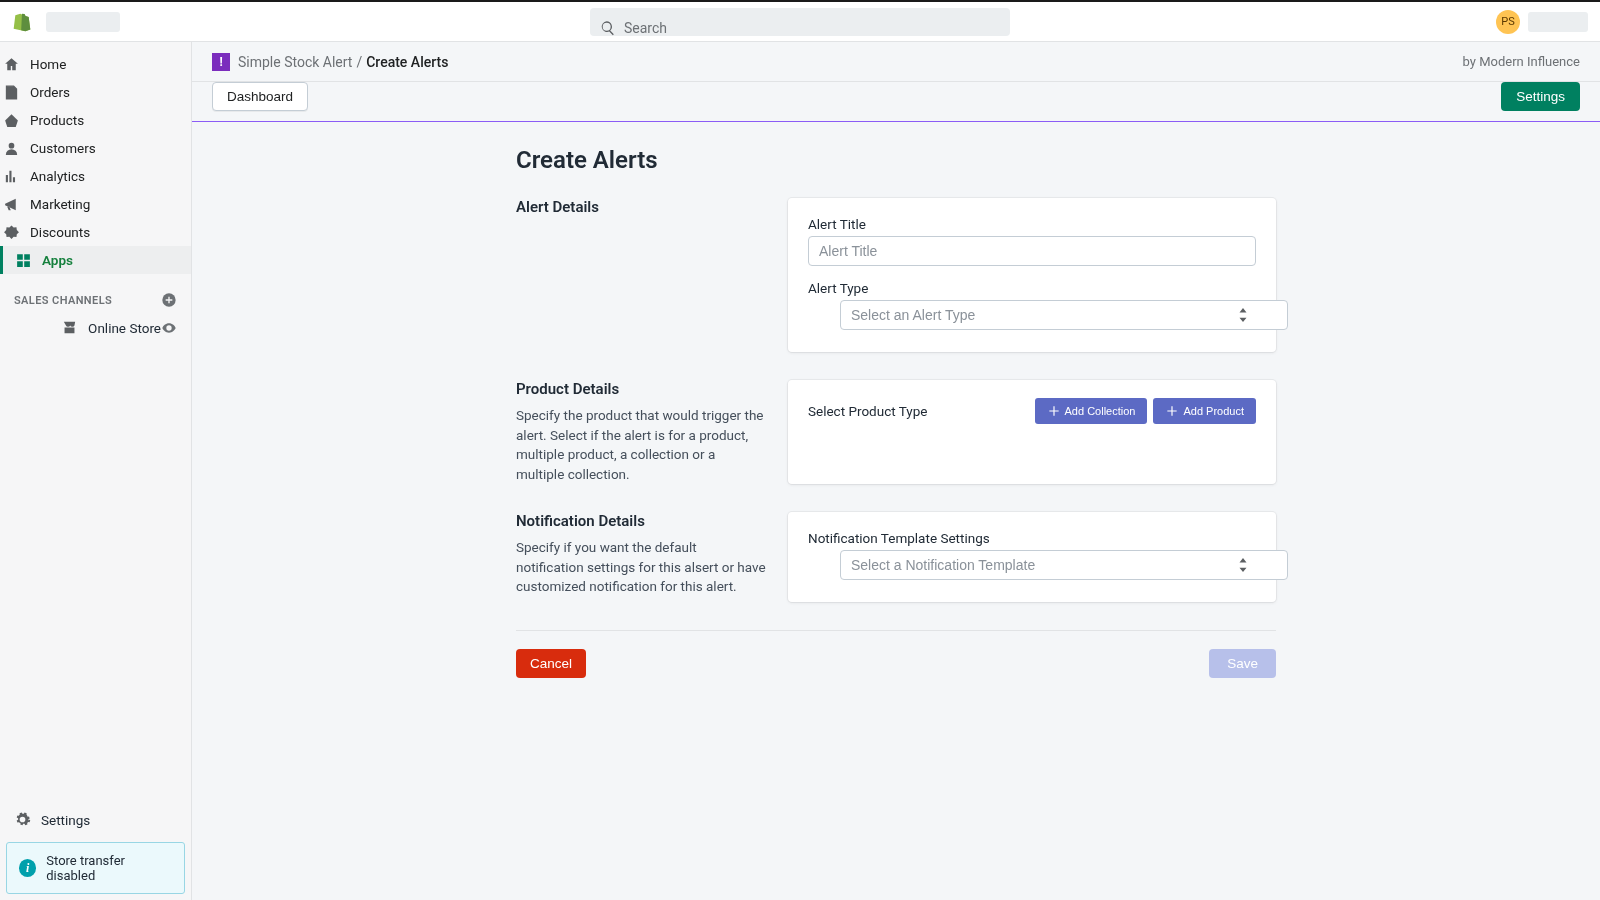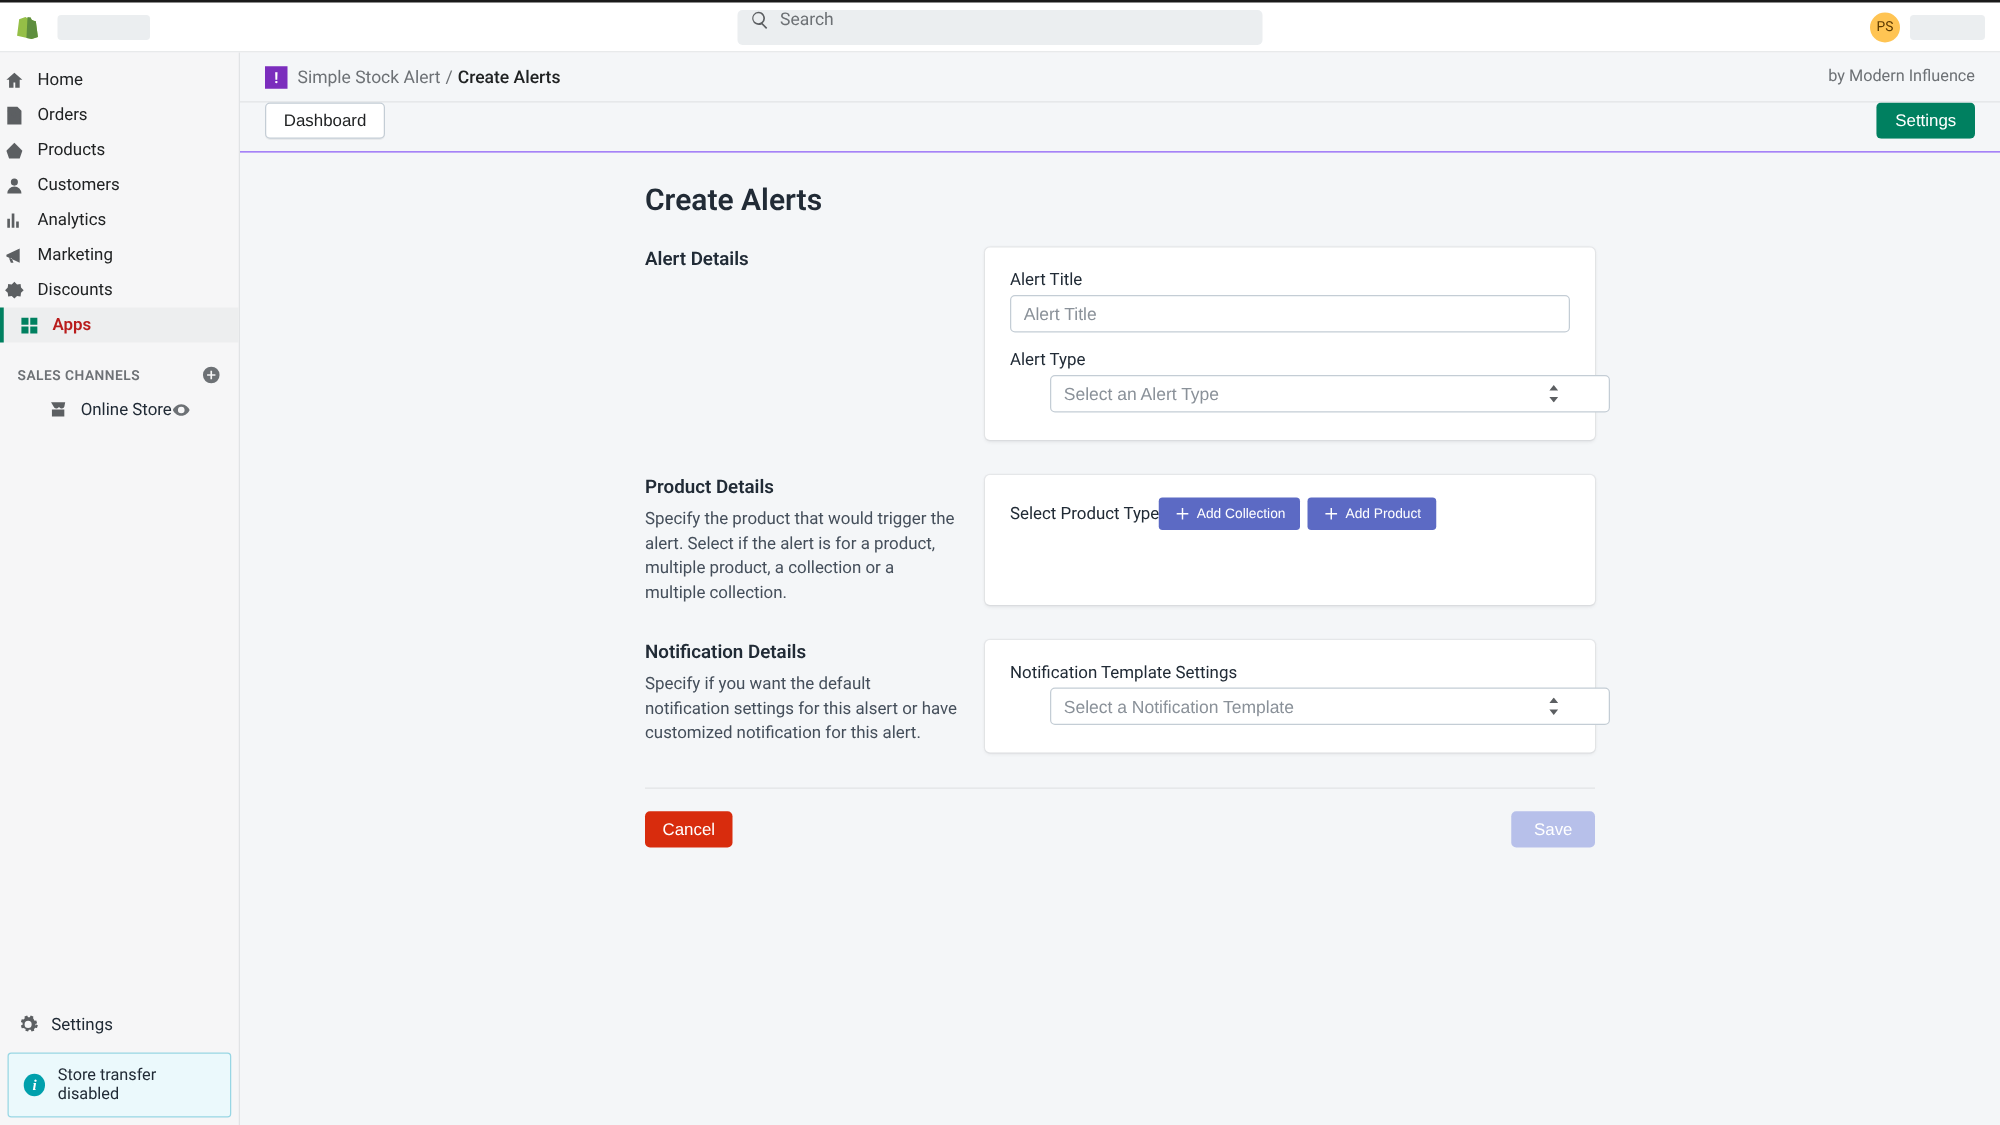--- a/index.html
+++ b/index.html
@@ -4,37 +4,37 @@
 <style>
   * { box-sizing: border-box; margin: 0; padding: 0; }
   body { font-family: -apple-system, BlinkMacSystemFont, "Segoe UI", Roboto, Helvetica, Arial, sans-serif; font-size: 14px; color: #212b36; background: #f4f6f8; width: 1600px; height: 900px; overflow: hidden; }
   svg { display: block; }
 
   
   .topbar { position: absolute; top: 0; left: 0; right: 0; height: 42px; background: #ffffff; border-top: 2px solid #1a1a1a; border-bottom: 1px solid #e1e3e5; display: flex; align-items: center; padding: 0 12px; }
   .logo-wrap { display: flex; align-items: center; gap: 8px; }
   .logo-icon svg { width: 20px; height: 22px; }
   .store-name-ph { width: 74px; height: 20px; background: #ebeef0; border-radius: 3px; margin-left: 6px; }
-  .search-wrap { position: absolute; left: 50%; transform: translateX(-50%); width: 420px; height: 28px; background: #ebeef0; border-radius: 4px; display: flex; align-items: flex-start; padding: 0 10px; color: #6d7175; }
+  .search-wrap { position: absolute; left: 50%; transform: translateX(-50%); width: 420px; height: 28px; background: #ebeef0; border-radius: 4px; display: flex; align-items: flex-end; padding: 0 10px; color: #6d7175; }
   .search-wrap svg { width: 16px; height: 16px; margin-right: 8px; fill: #5c5f62; }
   .topbar-right { margin-left: auto; display: flex; align-items: center; gap: 8px; }
   .avatar { width: 24px; height: 24px; border-radius: 50%; background: #ffc453; color: #5c3900; font-size: 11px; font-weight: 400; display: flex; align-items: center; justify-content: center; }
   .store-ph2 { width: 60px; height: 20px; background: #ebeef0; border-radius: 3px; }
 
   
   .sidebar { position: absolute; top: 42px; left: 0; bottom: 0; width: 192px; background: #f6f6f7; border-right: 1px solid #e1e3e5; display: flex; flex-direction: column; }
   .nav { padding-top: 8px; }
   .nav-item { display: flex; align-items: center; gap: 10px; padding: 5px 2px; color: #202223; cursor: pointer; font-size: 13.5px; }
   .nav-item .ico { width: 18px; height: 18px; display: flex; align-items: center; justify-content: center; }
   .nav-item .ico svg { width: 17px; height: 17px; fill: #5c5f62; }
-  .nav-item.active { background: #edeeef; color: #b91c1c; font-weight: 600; border-left: 3px solid #008060; padding-left: 11px; }
+  .nav-item.active { background: #edeeef; color: #15803d; font-weight: 600; border-left: 3px solid #008060; padding-left: 11px; }
   .nav-item.active .ico svg { fill: #008060; }
   .nav-section { padding: 18px 14px 6px; font-size: 11px; font-weight: 600; color: #6d7175; letter-spacing: .4px; display: flex; align-items: center; justify-content: space-between; }
   .nav-section svg { width: 16px; height: 16px; fill: #6d7175; }
-  .nav-channel { display: flex; align-items: center; justify-content: center; padding: 5px 2px; font-size: 13.5px; cursor: pointer; }
+  .nav-channel { display: flex; align-items: center; justify-content: flex-end; padding: 5px 14px; font-size: 13.5px; cursor: pointer; }
   .nav-channel .left { display: flex; align-items: center; gap: 10px; }
   .nav-channel .left svg { width: 17px; height: 17px; fill: #5c5f62; }
   .nav-channel .eye svg { width: 16px; height: 16px; fill: #6d7175; }
   .sidebar-spacer { flex: 1; }
   .sidebar-settings { display: flex; align-items: center; gap: 10px; padding: 8px 14px; font-size: 13.5px; cursor: pointer; }
   .sidebar-settings svg { width: 17px; height: 17px; fill: #5c5f62; }
   .transfer-banner { margin: 6px; padding: 10px 12px; background: #ebf9fc; border: 1px solid #98d6e4; border-radius: 3px; display: flex; align-items: center; gap: 10px; font-size: 13px; }
   .transfer-banner .info-ico { width: 18px; height: 18px; border-radius: 50%; background: #00a0ac; color: #fff; display:flex; align-items:center; justify-content:center; font-size:12px; font-weight:700; font-family: Georgia, serif; font-style: italic; }
 
   
@@ -60,21 +60,21 @@
   .section-left p { font-size: 13.5px; color: #454f5b; line-height: 1.45; }
   .card { flex: 1; background: #ffffff; border-radius: 4px; box-shadow: 0 0 0 1px rgba(63,63,68,.06), 0 1px 3px rgba(63,63,68,.1); padding: 18px 20px 22px; }
   .field-label { font-size: 13.5px; margin-bottom: 4px; display: block; }
   .text-input { width: 100%; height: 30px; border: 1px solid #c4cdd5; border-radius: 4px; padding: 0 10px; font-size: 14px; color: #202223; background: #fff; }
   .text-input::placeholder { color: #8a9199; }
   .select-wrap { position: relative; }
   .select-wrap select { appearance: none; -webkit-appearance:none; width: 100%; height: 30px; border: 1px solid #c4cdd5; border-radius: 4px; padding: 0 28px 0 10px; font-size: 14px; color: #8a9199; background: #fff; margin-left: 32px; }
   .select-wrap .caret { position: absolute; right: 8px; top: 50%; transform: translateY(-50%); pointer-events: none; }
   .select-wrap .caret svg { width: 10px; height: 14px; fill:#5c5f62;}
   .field-gap { height: 14px; }
-  .prod-row { display: flex; align-items: center; justify-content: flex-start; }
+  .prod-row { display: flex; align-items: center; justify-content: space-between; }
   .prod-row .left-txt { font-size: 13.5px; }
   .btn-blue { background: #5c6ac4; color: #fff; border: none; border-radius: 3px; padding: 6px 12px; font-size: 11px; display: inline-flex; align-items: center; gap: 4px; cursor: pointer; }
   .btn-blue svg { width: 14px; height: 14px; fill: #fff; }
   .footer-actions { border-top: 1px solid #e1e3e5; padding-top: 18px; display: flex; align-items: center; }
   .btn-red { background: #d82c0d; color: #fff; border: none; border-radius: 4px; padding: 7px 14px; font-size: 13.5px; cursor: pointer; }
   .btn-save-disabled { background: #b7c0ea; color: #fff; border: none; border-radius: 4px; padding: 7px 18px; font-size: 13.5px; margin-left: auto; cursor: not-allowed; }
 </style>
 </head>
 <body>
 

